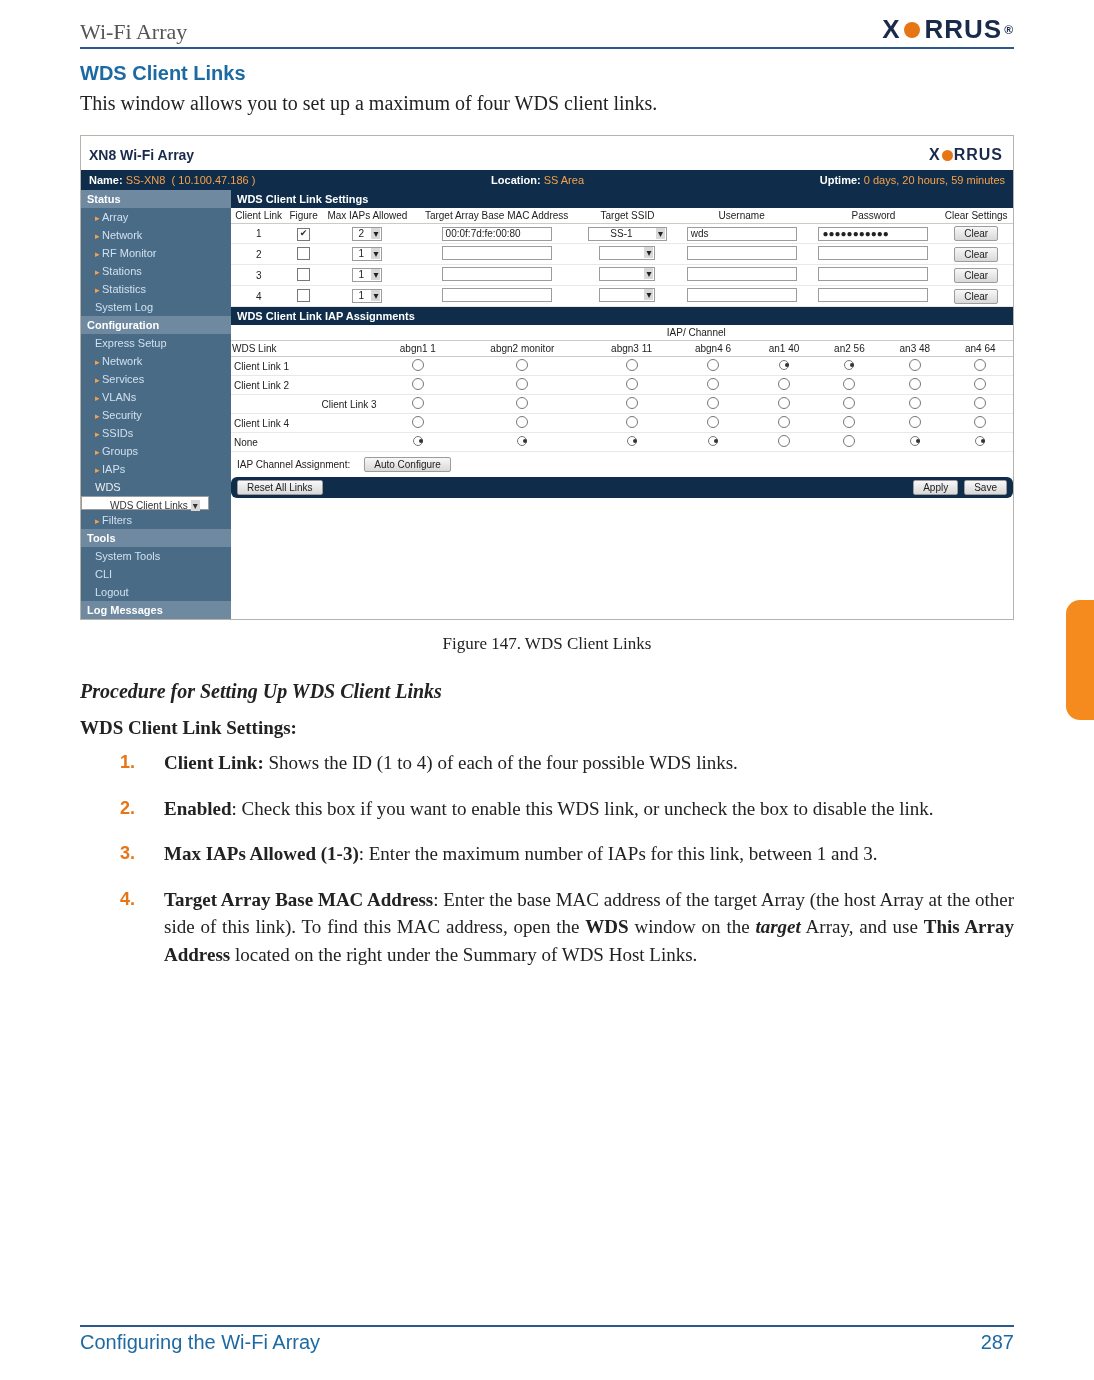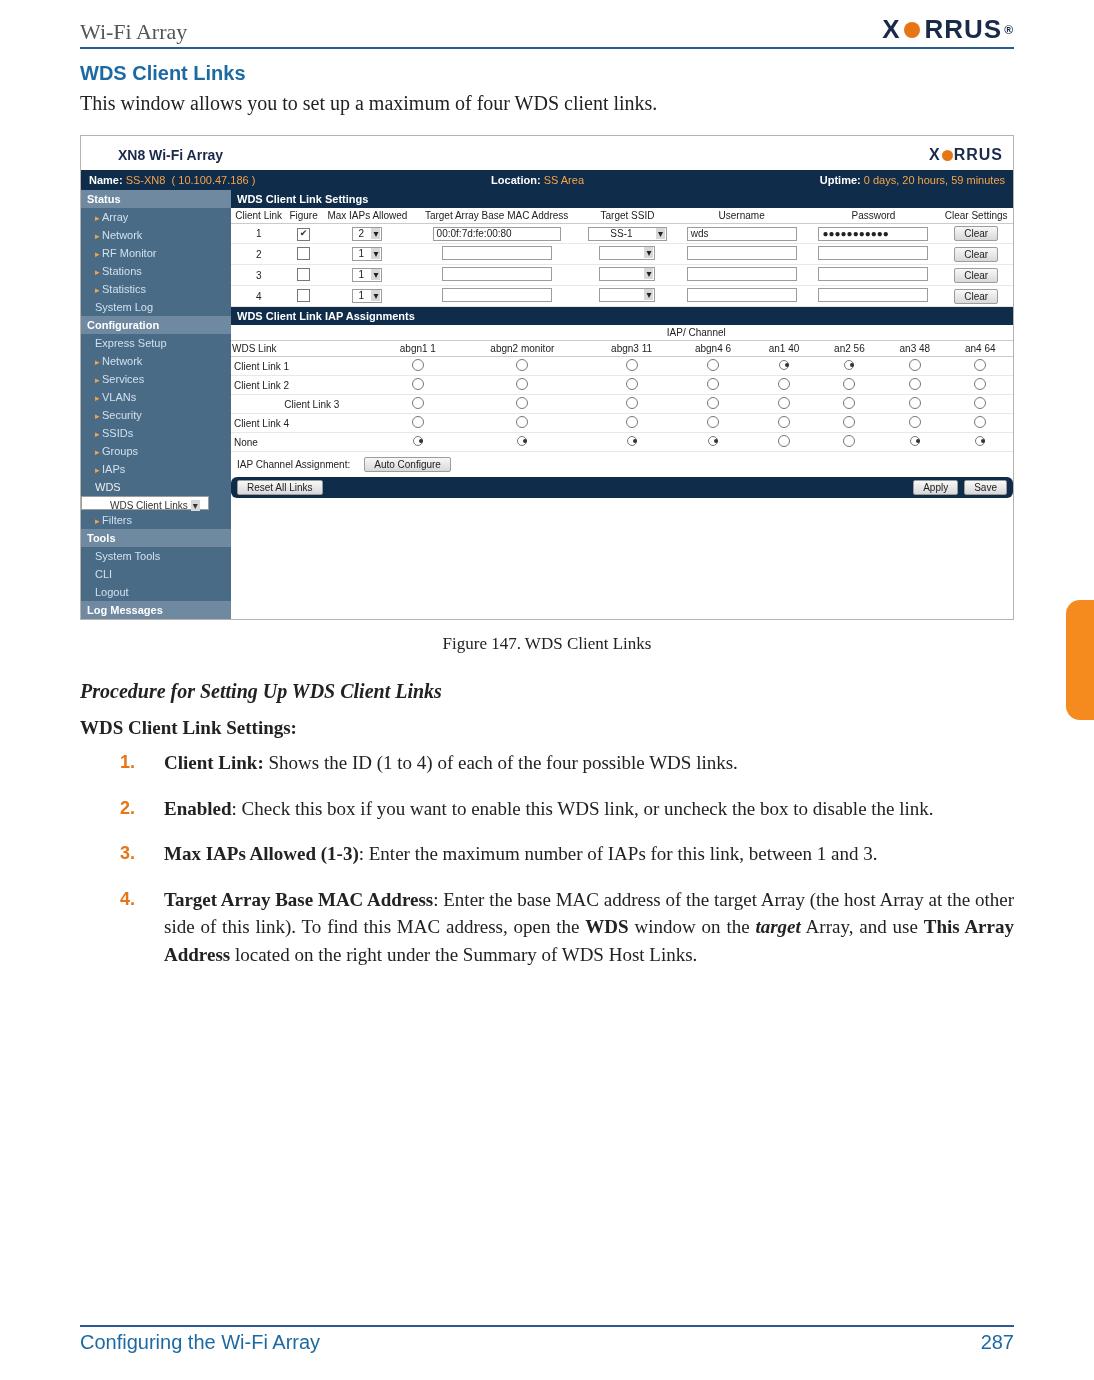--- a/index.html
+++ b/index.html
@@ -26,21 +26,21 @@
 
   .content{position:absolute;top:58px;left:var(--margin-lr);right:var(--margin-lr);}
 
   .section-head{color:var(--brand-blue);font-family:Arial,Helvetica,sans-serif;font-weight:bold;font-size:20px;margin-top:4px;}
   .intro{font-size:20px;line-height:1.4;margin-top:4px;}
 
   
   .shot-wrap{margin-top:18px;background:var(--screenshot-bg);padding:0;border:1px solid #b7b3ac;position:relative;}
   .shot{font-family:Arial,Helvetica,sans-serif;font-size:11px;color:#222;background:#fff;}
   .shot-titlebar{display:flex;align-items:center;justify-content:space-between;background:#fff;padding:10px 10px 6px 8px;}
-  .shot-title{font-size:14px;color:#1a2a4a;font-weight:600;margin-left:29px;}
+  .shot-title{font-size:14px;color:#1a2a4a;font-weight:600;}
   .mini-logo{display:flex;align-items:center;font-weight:900;font-size:16px;letter-spacing:1px;color:#1a2a4a;}
   .mini-logo .dot{width:11px;height:11px;border-radius:50%;background:#e67516;display:inline-block;margin:0 1px;}
 
   .shot-topbar{background:var(--shot-navy);color:#fff;padding:4px 8px;display:flex;align-items:center;font-size:11px;gap:12px;}
   .shot-topbar b{font-weight:bold;}
   .shot-topbar .orange{color:#f7a24b;}
   .shot-topbar .grow{flex:1;}
 
   .shot-body{display:grid;grid-template-columns:150px 1fr;}
   .shot-side{background:#4a6b86;color:#fff;font-size:11px;}
@@ -160,21 +160,21 @@
                 <th>Target SSID</th>
                 <th>Username</th>
                 <th>Password</th>
                 <th>Clear Settings</th>
               </tr>
 
               <tr>
                 <td>1</td>
                 <td><span class="cb chk"></span></td>
                 <td><span class="sel" style="width:30px;"><span>2</span></span></td>
-                <td><span class="inp" style="width:128px;">00:0f:7d:fe:00:80</span></td>
+                <td><span class="inp" style="width:110px;">00:0f:7d:fe:00:80</span></td>
                 <td><span class="sel" style="width:79px;"><span>SS-1</span></span></td>
                 <td><span class="inp" style="width:110px;">wds</span></td>
                 <td><span class="inp" style="width:110px;">●●●●●●●●●●●</span></td>
                 <td><span class="btn">Clear</span></td>
               </tr>
               <tr>
                 <td>2</td>
                 <td><span class="cb"></span></td>
                 <td><span class="sel" style="width:30px;"><span>1</span></span></td>
                 <td><span class="inp" style="width:110px;"></span></td>
@@ -242,21 +242,21 @@
                     <td><span class="rad"></span></td>
                     <td><span class="rad"></span></td>
                     <td><span class="rad"></span></td>
                     <td><span class="rad"></span></td>
                     <td><span class="rad"></span></td>
                     <td><span class="rad"></span></td>
                     <td><span class="rad"></span></td>
                     <td><span class="rad"></span></td>
                   </tr>
                   <tr>
-                    <td style="text-align: center; padding-left: 16px;">Client Link 3</td>
+                    <td style="text-align: right; padding-left: 16px;">Client Link 3</td>
                     <td><span class="rad"></span></td>
                     <td><span class="rad"></span></td>
                     <td><span class="rad"></span></td>
                     <td><span class="rad"></span></td>
                     <td><span class="rad"></span></td>
                     <td><span class="rad"></span></td>
                     <td><span class="rad"></span></td>
                     <td><span class="rad"></span></td>
                   </tr>
                   <tr>

